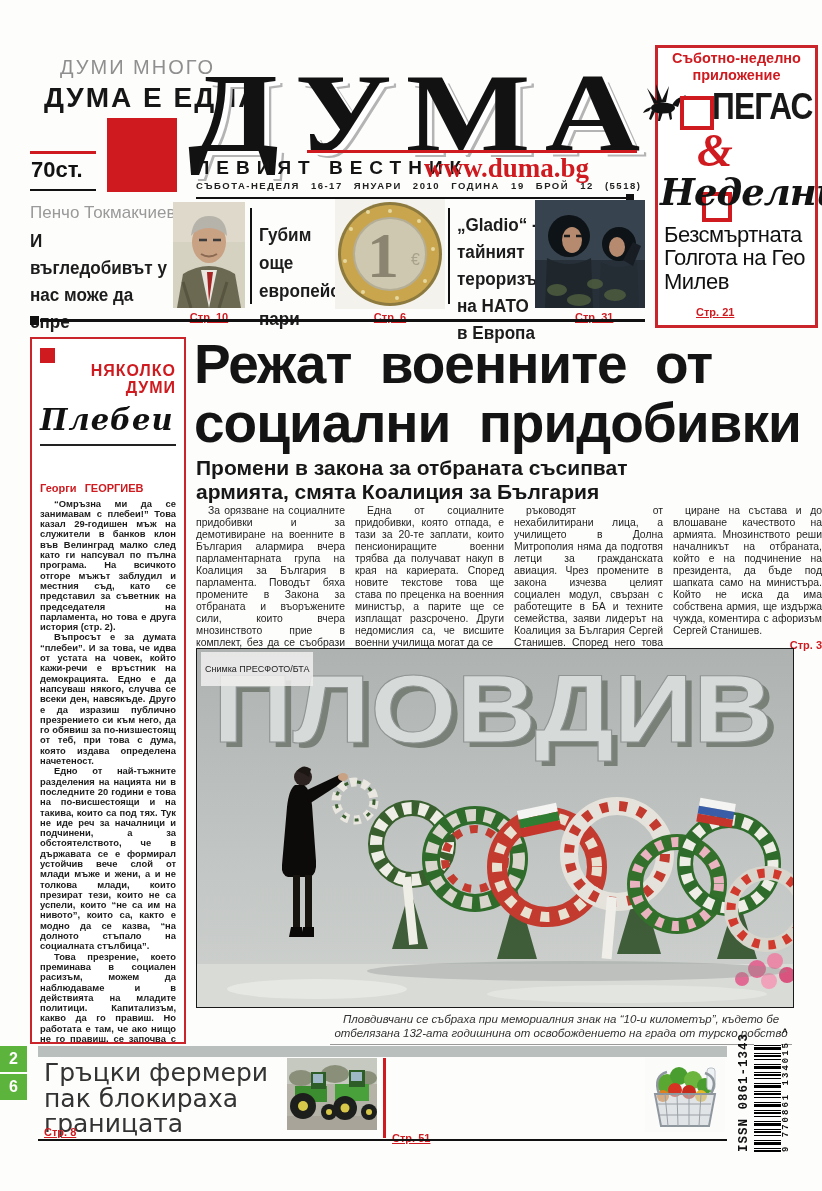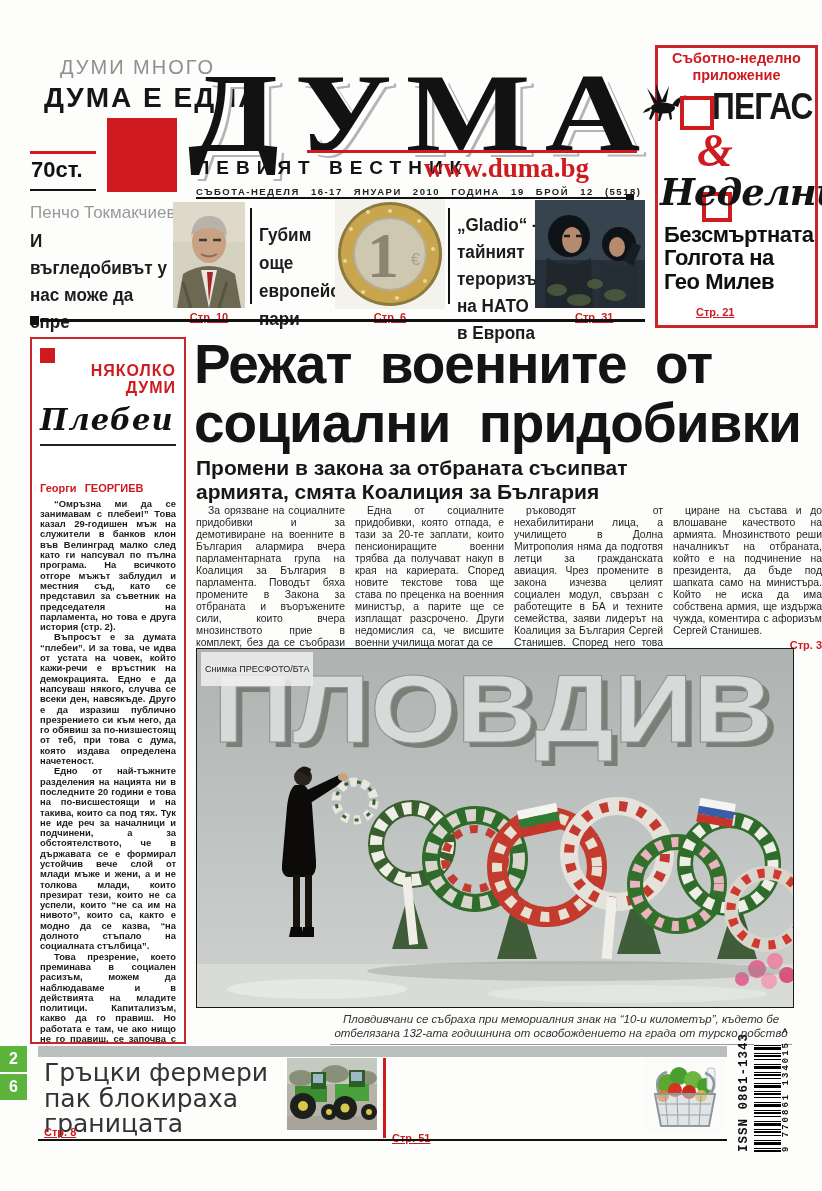--- a/index.html
+++ b/index.html
@@ -15,38 +15,38 @@
   .price{left:31px;top:157px;font-size:22px;font-weight:800;color:#111;}
   .price-botline{left:30px;top:189px;width:66px;height:2px;background:#111;}
   .logo{left:188px;top:24px;width:460px;font-family:"Liberation Serif",serif;font-weight:900;
         font-size:112px;line-height:120px;letter-spacing:12px;color:#121212;
         transform:scaleX(1.18);transform-origin:left top;white-space:nowrap;
         text-shadow:4px 4px 0 #ffffff,6px 6px 0 #b4b4b4;}
   .logo sup{font-size:20px;letter-spacing:0;vertical-align:60px;}
   .tagline{left:196px;top:157px;font-size:19px;font-weight:700;letter-spacing:7px;color:#141414;}
   .site-topline{left:307px;top:150px;width:330px;height:3px;background:#cf1b20;}
   .website{left:424px;top:153px;font-family:"Liberation Serif",serif;font-size:27px;font-weight:800;color:#cf1b20;}
-  .dateline{left:196px;top:186px;font-size:9.5px;font-weight:700;letter-spacing:1.5px;word-spacing:7px;color:#222;}
+  .dateline{left:196px;top:180px;font-size:9.5px;font-weight:700;letter-spacing:1.5px;word-spacing:7px;color:#222;}
   .date-botline{left:196px;top:197px;width:436px;height:2px;background:#111;}
   .date-endsq{left:626px;top:194px;width:8px;height:8px;background:#111;}
 
   
   .suppbox{left:655px;top:45px;width:157px;height:277px;border:3px solid #c9252b;background:#fff;}
   .supp-kicker{left:660px;top:50px;width:153px;text-align:center;font-size:14.5px;font-weight:800;
                color:#cf1b20;line-height:1.15;}
   .pegas-sq{left:680px;top:96px;width:26px;height:26px;border:4px solid #cf1b20;background:#fff;}
   .pegas{left:712px;top:86px;font-size:36px;font-weight:700;color:#181818;transform:scaleX(0.88);
          transform-origin:left;letter-spacing:-1px;}
   .pegasus-svg{left:641px;top:80px;width:46px;height:46px;}
   .amp{left:697px;top:124px;font-family:"Liberation Serif",serif;font-style:italic;font-weight:800;
        font-size:46px;color:#cf1b20;}
   .nedelnik-sq{left:702px;top:192px;width:22px;height:22px;border:4px solid #cf1b20;background:transparent;}
   .nedelnik{left:660px;top:170px;font-family:"DejaVu Serif",serif;font-style:italic;font-size:37px;
             font-weight:700;color:#131313;letter-spacing:-1px;}
-  .supp-teaser{left:664px;top:223px;width:148px;font-size:22px;font-weight:700;line-height:1.06;
+  .supp-teaser{left:664px;top:223px;width:148px;font-size:22px;font-weight:400;line-height:1.06;
                letter-spacing:-0.5px;color:#101010;}
   .supp-page{left:696px;top:306px;font-size:12px;font-weight:800;color:#cf1b20;}
 
   
   .t1-kicker{left:30px;top:203px;font-size:17px;color:#9a9a9a;}
   .t-title{font-size:18px;font-weight:700;color:#1c1c1c;line-height:1.5;transform:scaleX(0.95);transform-origin:left top;}
   .t1-title{left:30px;top:228px;width:145px;}
   .t2-title{left:259px;top:222px;width:90px;line-height:1.55;}
   .t3-title{left:457px;top:212px;width:86px;line-height:1.5;}
   .man-photo{left:173px;top:202px;width:72px;height:106px;}

